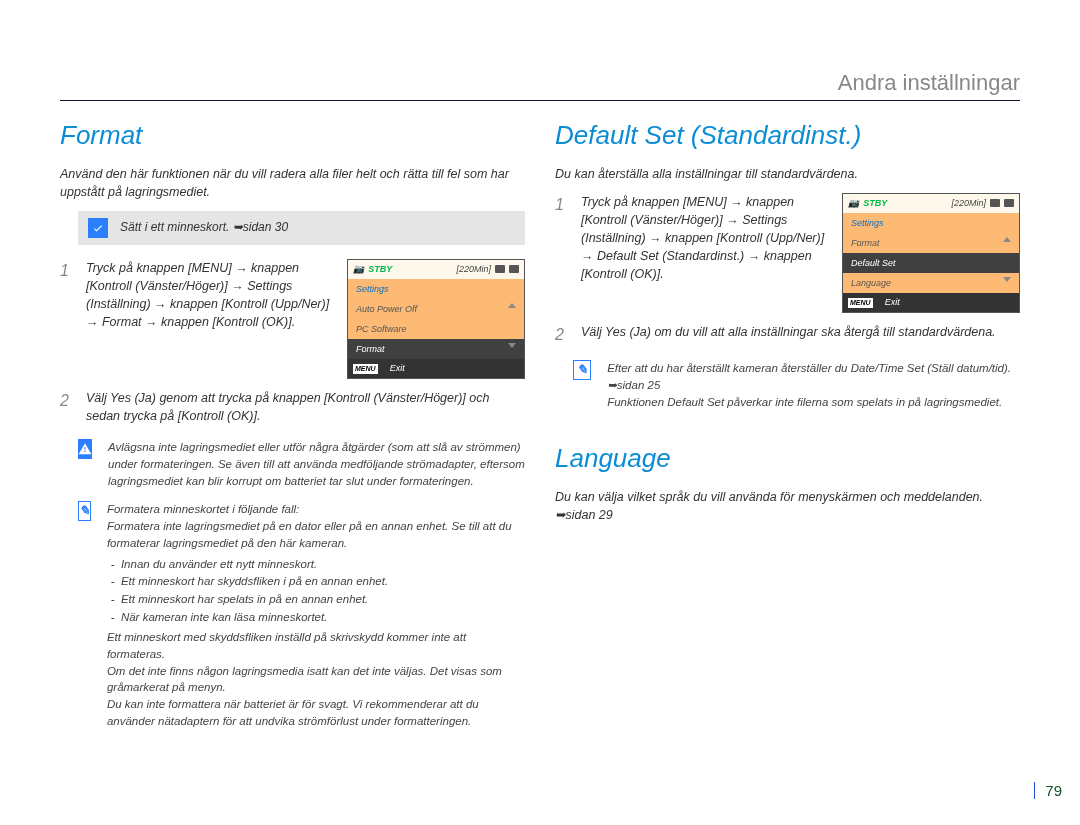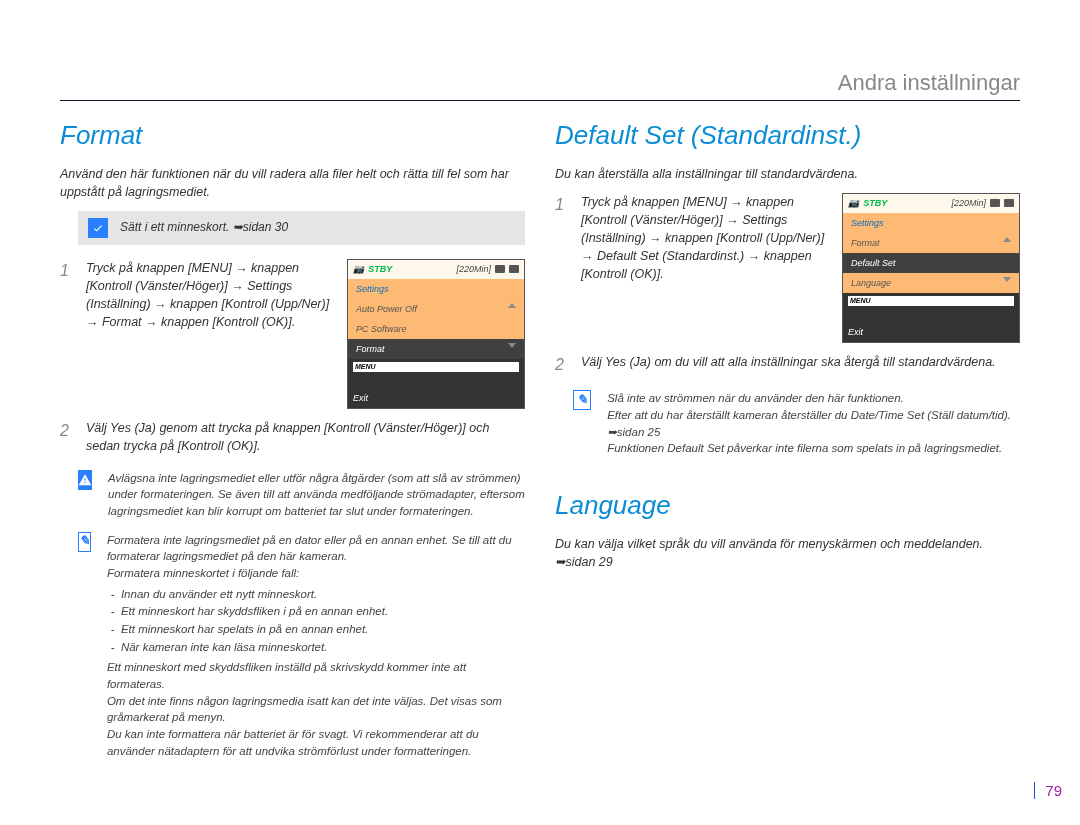--- a/index.html
+++ b/index.html
@@ -124,31 +124,31 @@
   }
   .lcd-row.dim { color:#555; font-size:9px; }
   .lcd-row.sel { background:#404040; color:#fff; }
   .lcd-row.arrow-up::after, .lcd-row.arrow-dn::after {
     content:''; float:right; width:0; height:0;
     border-left:4px solid transparent; border-right:4px solid transparent;
   }
   .lcd-row.arrow-up::after { border-bottom:5px solid #888; }
   .lcd-row.arrow-dn::after { border-top:5px solid #888; }
   .lcd-bot {
-    background:#333; color:#fff; padding:3px 5px; display:flex; gap:20px;flex-direction:column;
+    background:#333; color:#fff; padding:3px 5px; display:flex; align-items:center; gap:12px;
   }
   .lcd-bot .menu-btn{
     background:#fff; color:#000; font-size:7px; padding:0 2px; font-weight:bold;
   }
   .page-num {
     position:absolute;
     right:18px;
     bottom:26px;
     font-size:15px;
-    color:#a21caf;
+    color:#14532d;
     border-left:1px solid #1d4ed8;
     padding-left:10px;
   }
   .step-flex { display:flex; gap:10px; align-items:flex-start; }
 </style>
 </head>
 <body>
 
 <div class="header">Andra inställningar</div>
 
@@ -207,22 +207,22 @@
       <div class="tip-text">
         <div>Avlägsna inte lagringsmediet eller utför några åtgärder (som att slå av strömmen) under formateringen. Se även till att använda medföljande strömadapter, eftersom lagringsmediet kan blir korrupt om batteriet tar slut under formateringen.</div>
       </div>
     </div>
 
     <div class="tip-row">
       <span class="icon-info">
           <span>✎</span>
         </span>
       <div class="tip-text">
+        <div>Formatera minneskortet i följande fall:</div>
         <div>Formatera inte lagringsmediet på en dator eller på en annan enhet. Se till att du formaterar lagringsmediet på den här kameran.</div>
-        <div>Formatera minneskortet i följande fall:</div>
         <ul>
           <li>Innan du använder ett nytt minneskort.</li>
           <li>Ett minneskort har skyddsfliken i på en annan enhet.</li>
           <li>Ett minneskort har spelats in på en annan enhet.</li>
           <li>När kameran inte kan läsa minneskortet.</li>
         </ul>
         <div>Ett minneskort med skyddsfliken inställd på skrivskydd kommer inte att formateras.</div>
         <div>Om det inte finns någon lagringsmedia isatt kan det inte väljas. Det visas som gråmarkerat på menyn.</div>
         <div>Du kan inte formattera när batteriet är för svagt. Vi rekommenderar att du använder nätadaptern för att undvika strömförlust under formatteringen.</div>
       </div>
@@ -261,21 +261,20 @@
         <span class="num">2</span>
         <div class="step-content">Välj Yes (Ja) om du vill att alla inställningar ska återgå till standardvärdena.</div>
       </li>
     </ol>
 
     <div class="tip-row">
       <span class="icon-info">
           <span>✎</span>
         </span>
       <div class="tip-text">
-        <div>Slå inte av strömmen när du använder den här funktionen.</div>
         <div>Efter att du har återställt kameran återställer du Date/Time Set (Ställ datum/tid). ➥sidan 25</div>
         <div>Funktionen Default Set påverkar inte filerna som spelats in på lagringsmediet.</div>
       </div>
     </div>
 
     <h2 class="blue" style="margin-top:30px">Language</h2>
     <div class="subtitle">Du kan välja vilket språk du vill använda för menyskärmen och meddelanden. ➥sidan 29</div>
   </div>
 
 </div>

